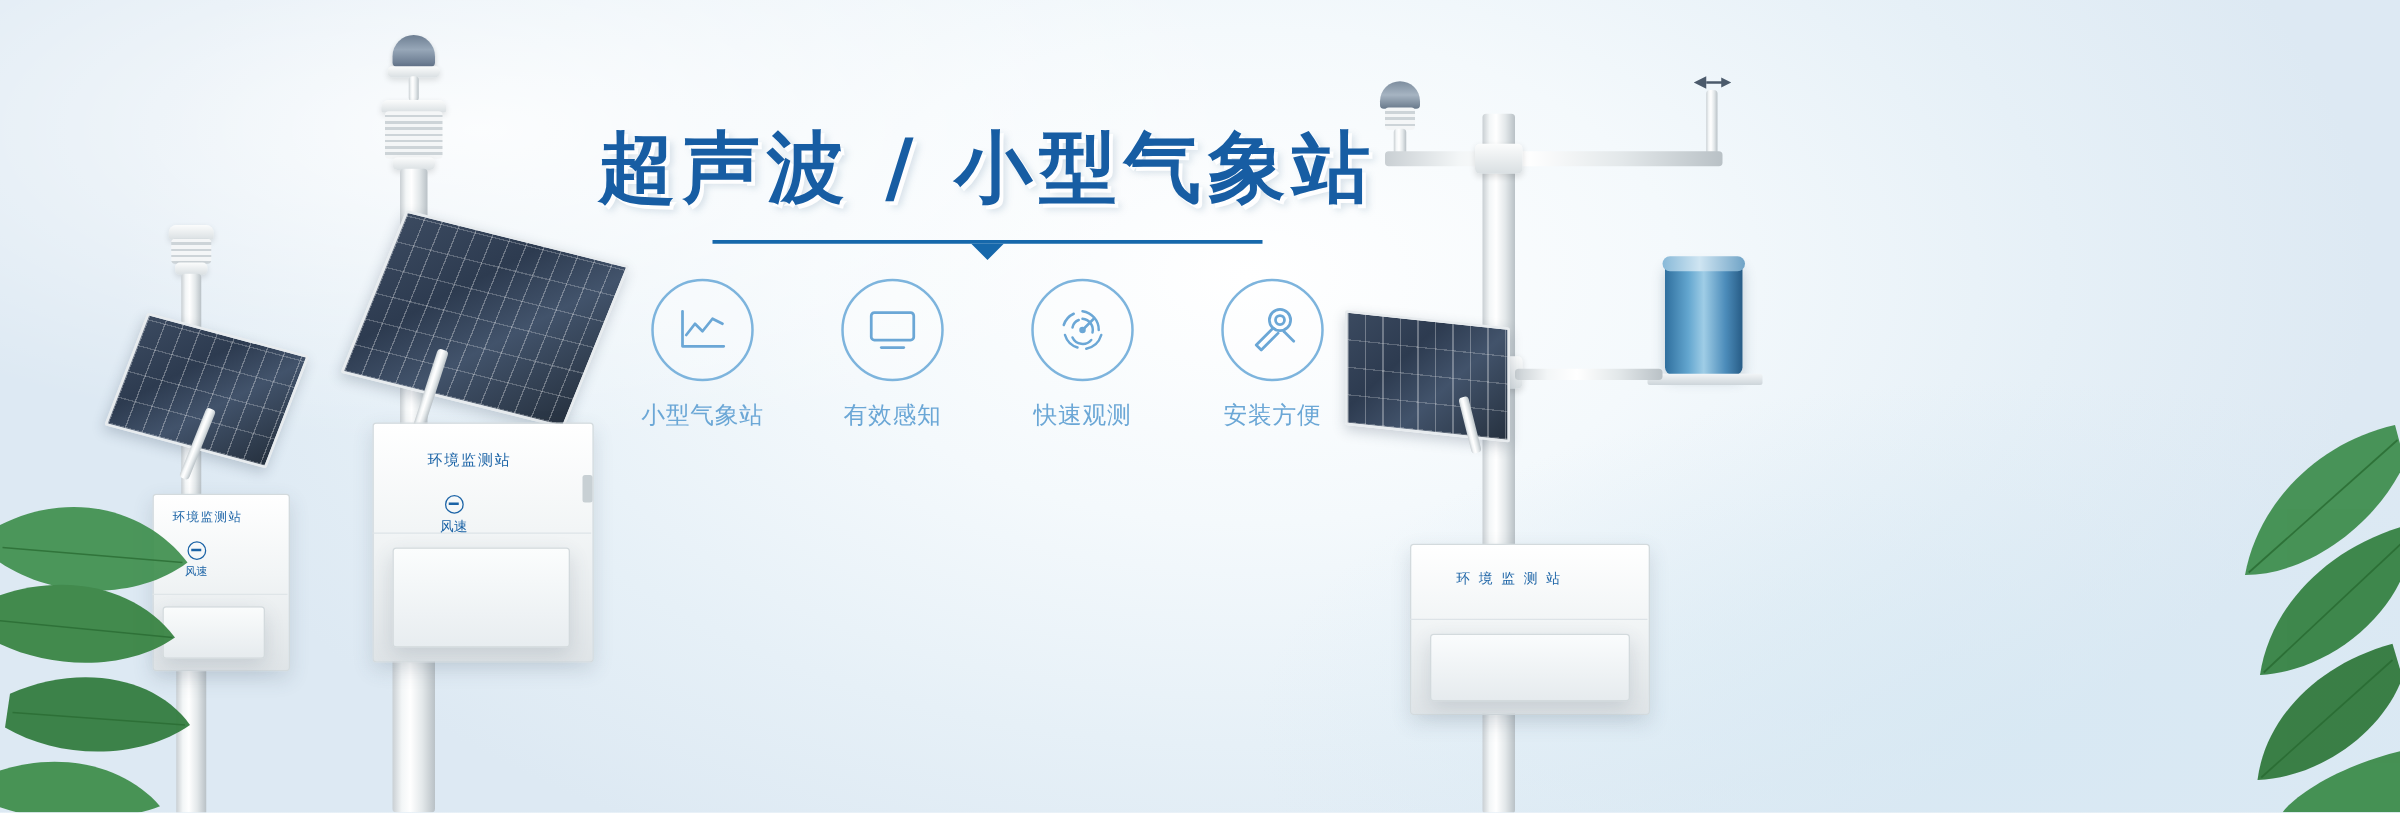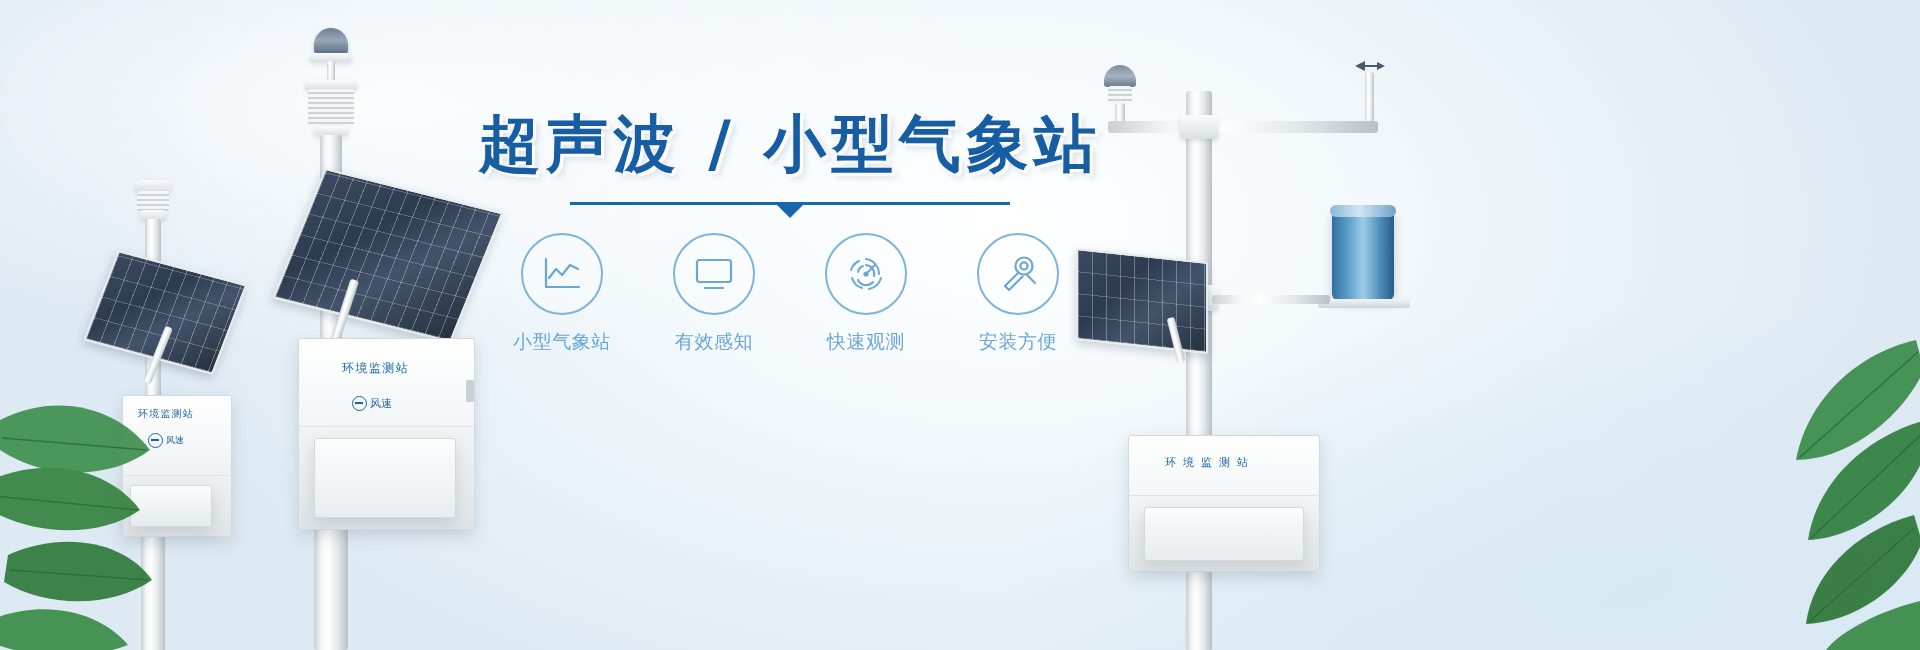--- a/index.html
+++ b/index.html
@@ -40,41 +40,41 @@
     background:linear-gradient(180deg,#ffffff 0%,#f2f5f6 45%,#dfe4e7 100%);
     border:1px solid #d3dadd;border-radius:3px;
     box-shadow:0 6px 16px rgba(60,80,100,.16);
   }
   .boxlabel{
     position:absolute;color:#1b63a6;letter-spacing:.12em;
     font-size:11px;white-space:nowrap;
   }
   .logo{
     position:absolute;color:#1b63a6;font-size:11px;white-space:nowrap;
-    display:flex;align-items:center;gap:3px;
+    display:flex;align-items:center;gap:3px;flex-direction:column;
   }
   .logo .mark{
     display:inline-block;width:13px;height:13px;border-radius:50%;
     border:1.6px solid #1b63a6;position:relative;
   }
   .logo .mark:after{
     content:"";position:absolute;left:2px;top:5px;width:8px;height:1.6px;background:#1b63a6;
   }
   .sensorhead{
     background:linear-gradient(180deg,#fbfcfc,#d9dfe2);
     border-radius:4px;box-shadow:0 2px 5px rgba(0,0,0,.12);
   }
   .ring{background:repeating-linear-gradient(180deg,#f4f6f7 0 3px,#cdd4d8 3px 5px);border-radius:3px;}
 
   
   .leaf{position:absolute;}
   .leaf svg{display:block;}
 
   
-  .content{position:absolute;left:440px;top:111px;width:700px;}
+  .content{position:absolute;left:440px;top:101px;width:700px;}
   .headline{
     font-family:"DejaVu Sans","Liberation Sans",sans-serif;
     font-weight:700;font-size:62px;line-height:1.05;color:#175da3;
     letter-spacing:.09em;text-align:center;
     text-shadow:3px 3px 0 rgba(255,255,255,.95), 5px 5px 6px rgba(120,150,175,.28);
     white-space:nowrap;
   }
   .divider{
     margin:26px auto 0;width:440px;height:3px;background:#1668ab;position:relative;
   }

